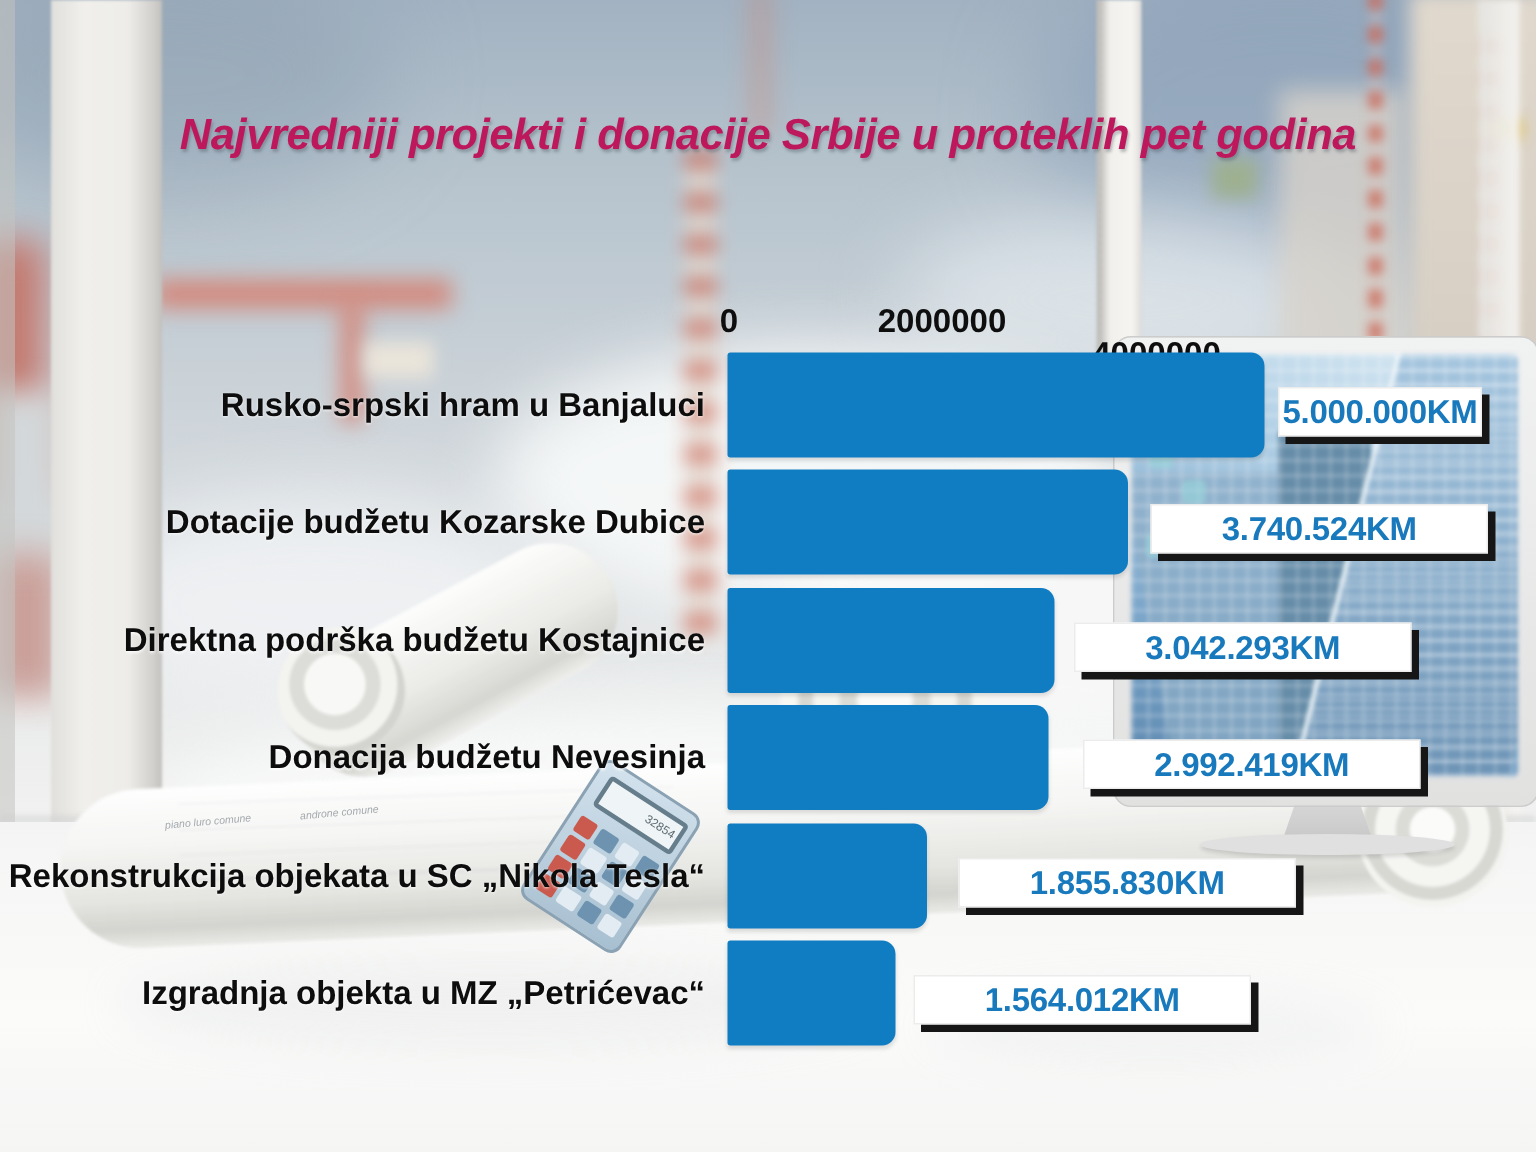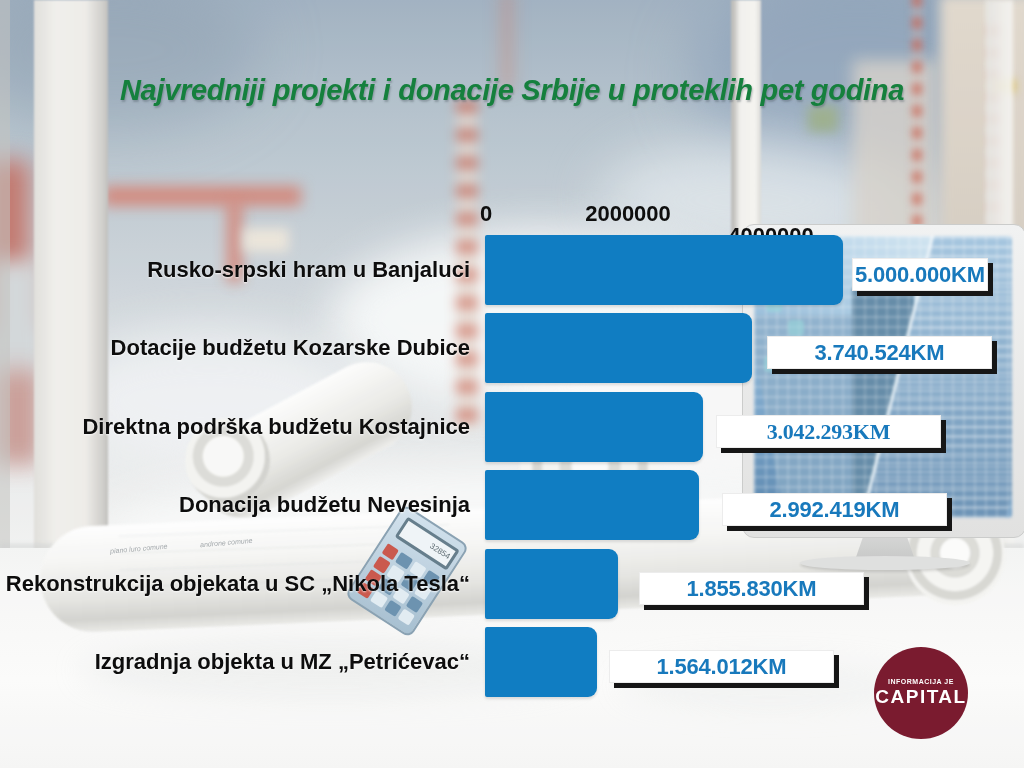--- a/index.html
+++ b/index.html
@@ -85,21 +85,21 @@
       repeating-linear-gradient(90deg,rgba(255,255,255,.2) 0 2px,transparent 2px 11px);}
   .icon1,.icon2,.icon3{width:16px;height:16px;border-radius:4px;background:rgba(140,210,215,.6);}
   .icon1{left:12px;top:60px;} .icon2{left:34px;top:84px;} .icon3{left:10px;top:120px;}
   .stand{left:855px;top:534px;width:60px;height:26px;background:linear-gradient(180deg,#d2d3d2,#c2c3c2);
       clip-path:polygon(15% 0,85% 0,100% 100%,0 100%);}
   .base{left:800px;top:556px;width:170px;height:14px;border-radius:50%;background:#dcdddc;
       box-shadow:0 2px 3px rgba(0,0,0,.15);}
   .haze{inset:0;background:rgba(255,255,255,.10);}
   
   .title{position:absolute;left:0;right:0;top:74px;text-align:center;
-      font-size:29px;font-weight:bold;font-style:italic;color:#15803d;
+      font-size:29px;font-weight:bold;font-style:italic;color:#be185d;
       text-shadow:1px 2px 2px rgba(70,80,90,.35);letter-spacing:-.3px;}
   .tick{position:absolute;top:201px;transform:translateX(-50%);
       font-size:22px;font-weight:bold;color:#0e0e0e;white-space:nowrap;}
   .t0{left:486px;} .t1{left:628px;} .t2{left:771px;margin-top:22px;}
   .row-label{position:absolute;left:-60px;width:530px;height:70px;display:flex;align-items:center;
       justify-content:flex-end;font-size:22px;font-weight:bold;color:#0d0d0d;white-space:nowrap;
       text-shadow:0 1px 2px rgba(255,255,255,.8);}
   .bar{position:absolute;left:485px;height:70px;background:#107dc2;border-radius:2px 9px 9px 2px;
       box-shadow:0 2px 3px rgba(0,0,0,.12);}
   .value-box{position:absolute;height:31px;background:#fff;border:1px solid #ececec;
@@ -201,30 +201,26 @@
 
   <div id="rows">
       <div class="row-label" style="top: 235px;">Rusko-srpski hram u Banjaluci</div>
       <div class="bar" style="top: 235px; width: 358px;"></div>
       <div class="value-box" style="top: 258px; left: 852px; width: 134px;">5.000.000KM</div>
       <div class="row-label" style="top: 313px;">Dotacije budžetu Kozarske Dubice</div>
       <div class="bar" style="top: 313px; width: 267px;"></div>
       <div class="value-box" style="top: 336px; left: 767px; width: 223px;">3.740.524KM</div>
       <div class="row-label" style="top: 392px;">Direktna podrška budžetu Kostajnice</div>
       <div class="bar" style="top: 392px; width: 218px;"></div>
-      <div class="value-box" style="top: 415px; left: 716px; width: 223px; font-family: Liberation Serif, serif;">3.042.293KM</div>
+      <div class="value-box" style="top: 415px; left: 716px; width: 223px;">3.042.293KM</div>
       <div class="row-label" style="top: 470px;">Donacija budžetu Nevesinja</div>
       <div class="bar" style="top: 470px; width: 214px;"></div>
       <div class="value-box" style="top: 493px; left: 722px; width: 223px;">2.992.419KM</div>
       <div class="row-label" style="top: 549px;">Rekonstrukcija objekata u SC „Nikola Tesla“</div>
       <div class="bar" style="top: 549px; width: 133px;"></div>
       <div class="value-box" style="top: 572px; left: 639px; width: 223px;">1.855.830KM</div>
       <div class="row-label" style="top: 627px;">Izgradnja objekta u MZ „Petrićevac“</div>
       <div class="bar" style="top: 627px; width: 112px;"></div>
       <div class="value-box" style="top: 650px; left: 609px; width: 223px;">1.564.012KM</div>
     </div>
 
-  <div class="logo">
-    <span class="logo-top">INFORMACIJA JE</span>
-    <span class="logo-main">CAPITAL</span>
-  </div>
 
 </div>
 
 </body></html>

